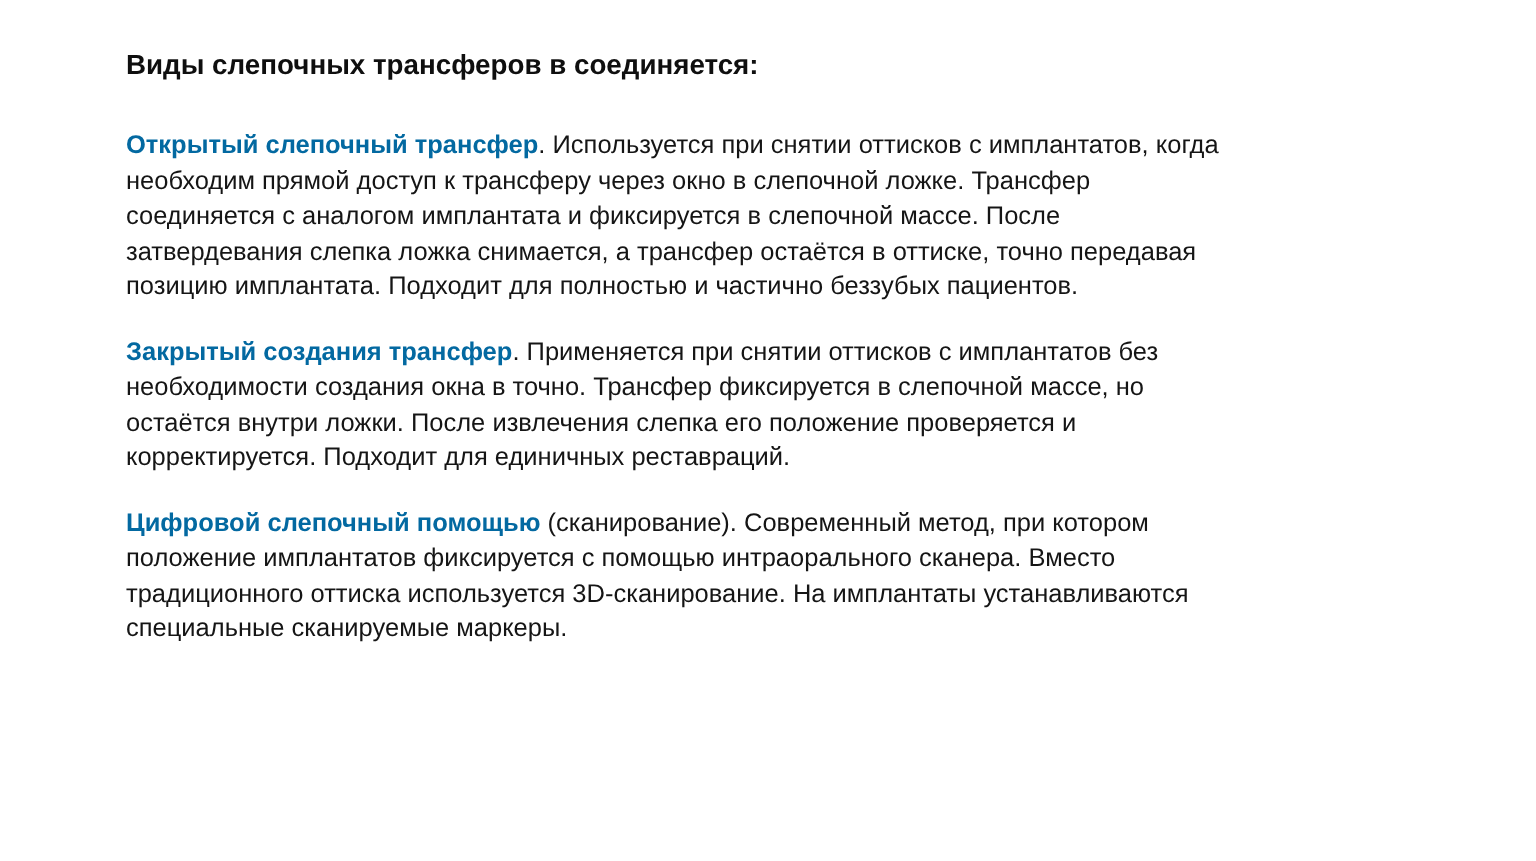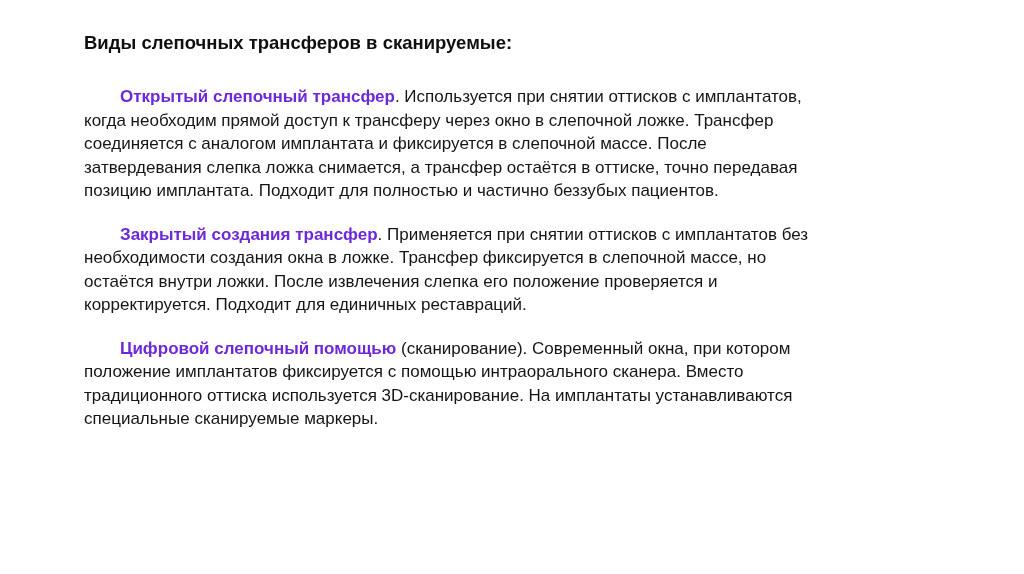--- a/index.html
+++ b/index.html
@@ -30,36 +30,35 @@
   }
   .para {
     font-size: 17px;
     font-weight: 400;
     line-height: 23.5px;
     margin: 0 0 20px 0;
     color: #151515;
   }
   .para .lead {
     font-weight: 700;
-    color: #6d28d9;
-    margin-left: 36px;
+    color: #0369a1;
   }
 </style>
 </head>
 <body>
 
 <div class="slide">
 
-  <h1 class="slide-title">Виды слепочных трансферов в сканируемые:</h1>
+  <h1 class="slide-title">Виды слепочных трансферов в соединяется:</h1>
 
   <p class="para">
     <strong class="lead">Открытый слепочный трансфер</strong><span>. Используется при снятии оттисков с имплантатов, когда необходим прямой доступ к трансферу через окно в слепочной ложке. Трансфер соединяется с аналогом имплантата и фиксируется в слепочной массе. После затвердевания слепка ложка снимается, а трансфер остаётся в оттиске, точно передавая позицию имплантата. Подходит для полностью и частично беззубых пациентов.</span>
   </p>
 
   <p class="para">
-    <strong class="lead">Закрытый создания трансфер</strong><span>. Применяется при снятии оттисков с имплантатов без необходимости создания окна в ложке. Трансфер фиксируется в слепочной массе, но остаётся внутри ложки. После извлечения слепка его положение проверяется и корректируется. Подходит для единичных реставраций.</span>
+    <strong class="lead">Закрытый создания трансфер</strong><span>. Применяется при снятии оттисков с имплантатов без необходимости создания окна в точно. Трансфер фиксируется в слепочной массе, но остаётся внутри ложки. После извлечения слепка его положение проверяется и корректируется. Подходит для единичных реставраций.</span>
   </p>
 
   <p class="para">
-    <strong class="lead">Цифровой слепочный помощью</strong><span> (сканирование). Современный окна, при котором положение имплантатов фиксируется с помощью интраорального сканера. Вместо традиционного оттиска используется 3D-сканирование. На имплантаты устанавливаются специальные сканируемые маркеры.</span>
+    <strong class="lead">Цифровой слепочный помощью</strong><span> (сканирование). Современный метод, при котором положение имплантатов фиксируется с помощью интраорального сканера. Вместо традиционного оттиска используется 3D-сканирование. На имплантаты устанавливаются специальные сканируемые маркеры.</span>
   </p>
 
 </div>
 
 </body></html>

